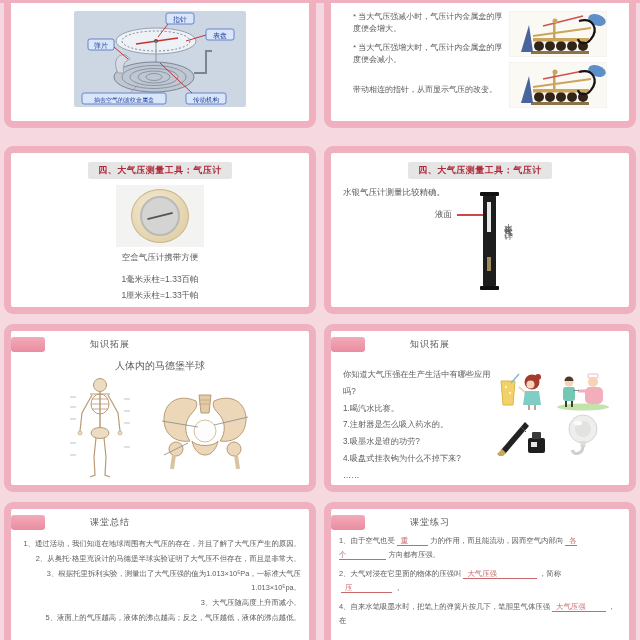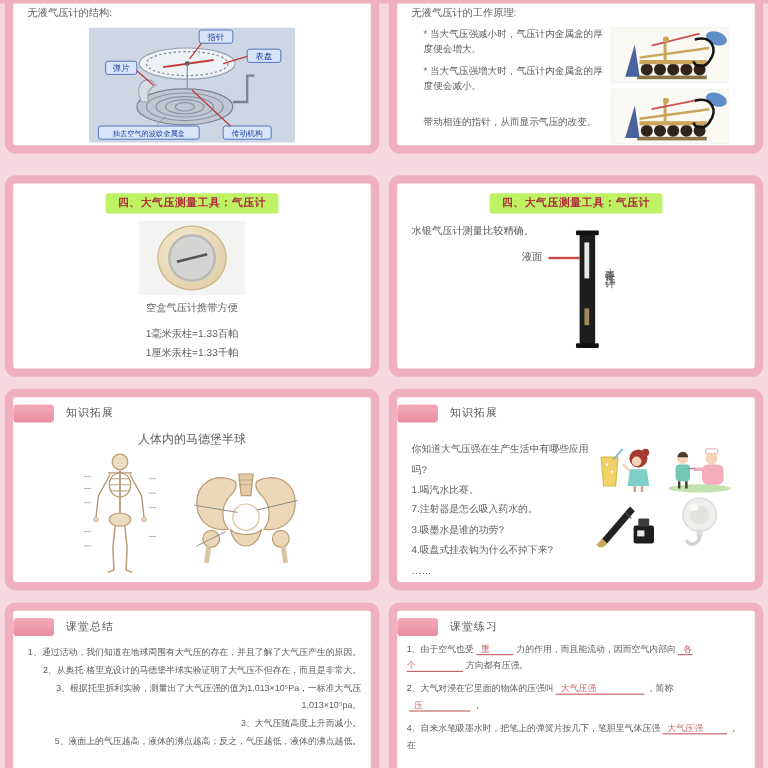--- a/index.html
+++ b/index.html
@@ -8,23 +8,23 @@
   .top-strip{position:absolute;left:0;top:0;width:640px;height:3px;background:#efb1bf;z-index:9;}
 
   .card{position:absolute;width:312px;height:168px;background:#fff;border:7px solid #efb1bf;
         border-radius:9px;box-sizing:border-box;overflow:hidden;}
   .c1{left:4px;top:-40px}.c2{left:324px;top:-40px}
   .c3{left:4px;top:146px}.c4{left:324px;top:146px}
   .c5{left:4px;top:324px}.c6{left:324px;top:324px}
   .c7{left:4px;top:502px}.c8{left:324px;top:502px}
   .title-line{font-size:8.5px;color:#5d5d5d;padding:0 12px;}
   .center{text-align:center;}
-  .badge{display:inline-block;background:#bef264;color:#ad2c3c;font-size:9px;font-weight:bold;
+  .badge{display:inline-block;background:#e5e5e5;color:#ad2c3c;font-size:9px;font-weight:bold;
          padding:2px 10px;border-radius:2px;letter-spacing:.5px;}
-  .tab{display:flex;align-items:center;margin-top:5px;height:17px;}
+  .tab{display:flex;align-items:center;margin-top:5px;height:17px;gap:35px;}
   .chip{display:inline-block;width:34px;height:15px;border-radius:3px;
         background:linear-gradient(#f3aab9,#e98da0);}
   .tab-label{font-size:9px;color:#555;margin-left:10px;letter-spacing:1px;}
 
   .s1-pad{padding-top:38px;}
   .photo1{width:172px;height:96px;margin:6px auto 0;display:block;}
 
   .s2-row{display:flex;padding:0 22px;margin-top:6px;}
   .s2-left{flex:1;padding-right:4px;}
   .bullet{font-size:8px;color:#5d5d5d;line-height:1.5;margin-bottom:7px;}
@@ -70,21 +70,20 @@
   .w2{padding-right:40px;}
 </style>
 </head>
 <body>
 
 <div id="stage">
   <div class="top-strip"></div>
 
   <div class="card c1">
     <div class="s1-pad">
-      <div class="title-line">无液气压计的结构:</div>
       <svg class="photo1" viewBox="0 0 172 96">
         <rect x="0" y="0" width="172" height="96" rx="2" fill="#cdd6e3"></rect>
         <ellipse cx="82" cy="30" rx="40" ry="13" fill="#eef1f6" stroke="#97a1b2" stroke-width="1"></ellipse>
         <ellipse cx="82" cy="30" rx="34" ry="10" fill="none" stroke="#7c8698" stroke-width="1" stroke-dasharray="2,2"></ellipse>
         <line x1="62" y1="33" x2="104" y2="27" stroke="#c03636" stroke-width="1.5"></line>
         <circle cx="82" cy="30" r="2" fill="#555"></circle>
         <line x1="82" y1="30" x2="82" y2="52" stroke="#8a94a4" stroke-width="1"></line>
         <ellipse cx="80" cy="66" rx="40" ry="15" fill="#bfc7d2" stroke="#7b8494"></ellipse>
         <ellipse cx="80" cy="66" rx="32" ry="11.5" fill="none" stroke="#8b94a4"></ellipse>
         <ellipse cx="80" cy="66" rx="24" ry="8.5" fill="none" stroke="#8b94a4"></ellipse>
@@ -106,21 +105,20 @@
         <line x1="56" y1="82" x2="64" y2="74" stroke="#999" stroke-width="0.8"></line>
         <rect x="112" y="82" width="40" height="11" rx="2" fill="#d9e5f8" stroke="#4a6fc0" stroke-width="0.8"></rect>
         <text x="132" y="90.5" text-anchor="middle" font-size="6.5" fill="#1c3f9e">传动机构</text>
         <line x1="118" y1="82" x2="86" y2="52" stroke="#c03636" stroke-width="1"></line>
       </svg>
     </div>
   </div>
 
   <div class="card c2">
     <div class="s1-pad">
-      <div class="title-line">无液气压计的工作原理:</div>
       <div class="s2-row">
         <div class="s2-left">
           <div class="bullet">* 当大气压强减小时，气压计内金属盒的厚度便会增大。</div>
           <div class="bullet">* 当大气压强增大时，气压计内金属盒的厚度便会减小。</div>
           <div class="s2-footer">带动相连的指针，从而显示气压的改变。</div>
         </div>
         <div class="s2-right">
           <svg class="photo2" viewBox="0 0 98 46">
             <rect x="0" y="0" width="98" height="46" fill="#fbf9f4" stroke="#eee"></rect>
             <rect x="22" y="40" width="58" height="3" fill="#8a7448"></rect>

